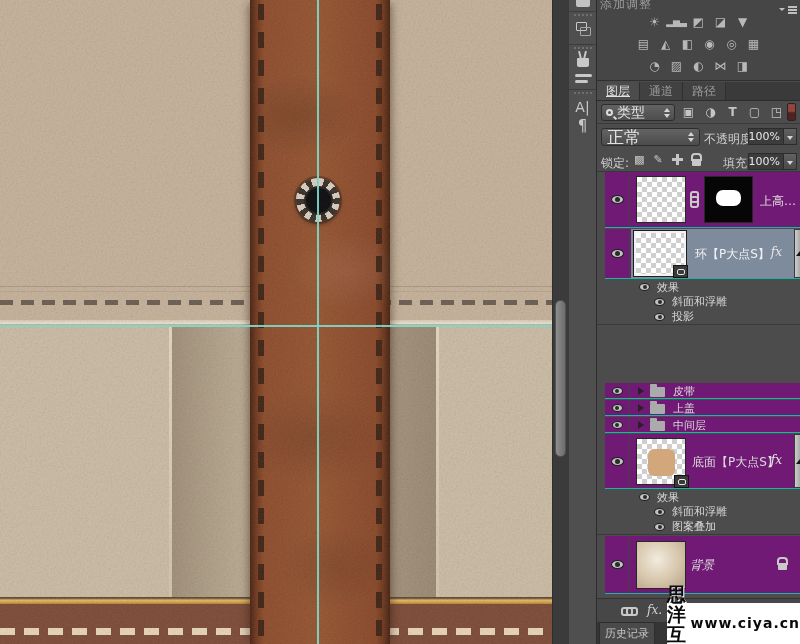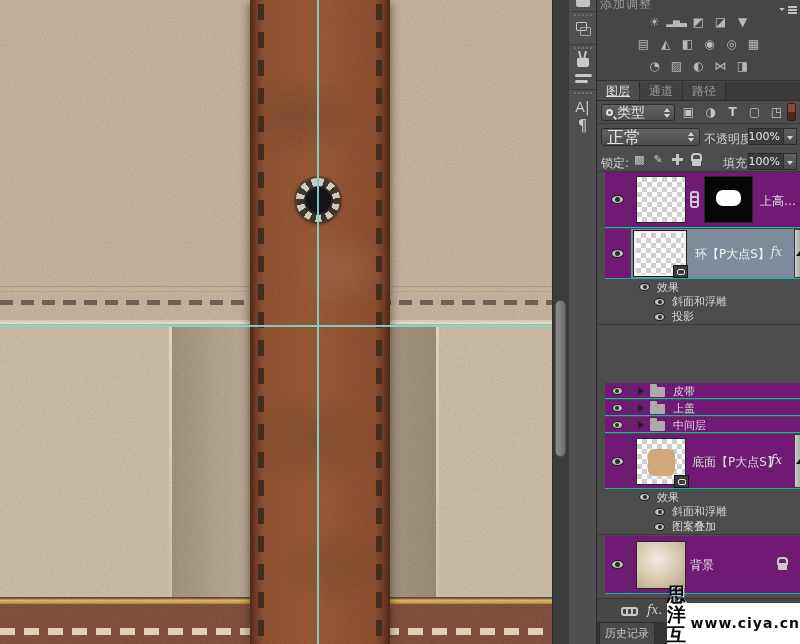--- a/index.html
+++ b/index.html
@@ -467,21 +467,21 @@
       <div class="fxrow" style="top:347px; height:16px; padding-left:57px; border-bottom:1px solid #3a3a3a">
         <span class="eye sm"></span>
         <span class="txt">图案叠加</span>
       </div>
 
       <div class="lrow" style="top:364px; height:58px">
         <div class="eye-cell">
             <span class="eye"></span>
           </div>
         <div class="bg-thumb"></div>
-        <span class="layer-label" style="left:85px; top:21px; ">背景</span>
+        <span class="layer-label" style="left:85px; top:21px; font-style:italic">背景</span>
         <span class="lock-glyph" style="position:absolute; left:173px; top:21px"></span>
       </div>
     </div>
 
     <div id="layers-bottom-bar">
       <span class="linkh"></span>
       <span id="bottom-fx">fx.</span>
     </div>
 
     <div id="history-bar">

